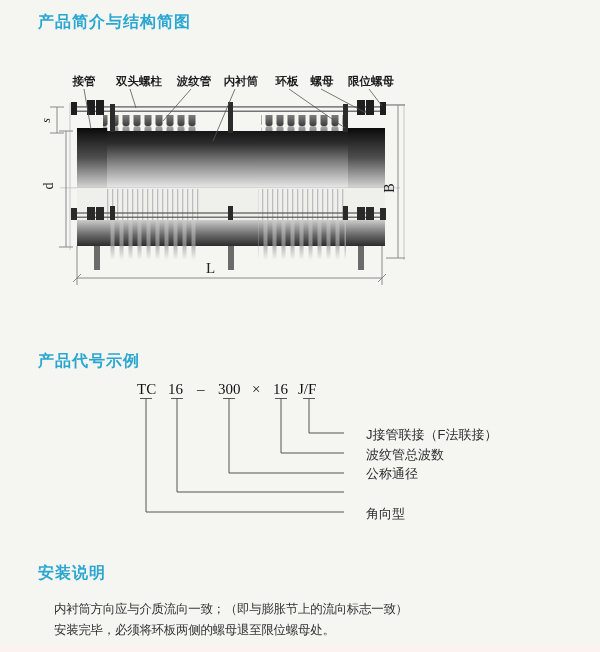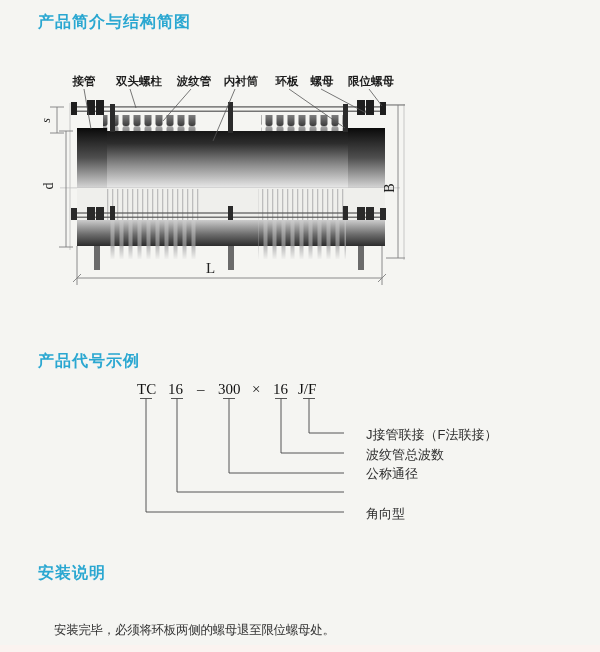--- a/index.html
+++ b/index.html
@@ -248,16 +248,17 @@
   <span class="code-token" style="left:218px;">300</span>
   <span class="code-token" style="left:252px;">×</span>
   <span class="code-token" style="left:273px;">16</span>
   <span class="code-token" style="left:298px;">J/F</span>
 
   <span class="legend-label" style="top:426px;">J接管联接（F法联接）</span>
   <span class="legend-label" style="top:446px;">波纹管总波数</span>
   <span class="legend-label" style="top:465px;">公称通径</span>
   <span class="legend-label" style="top:505px;">角向型</span>
 
+  <span class="install-line" style="top:601px;">内衬筒方向应与介质流向一致；（即与膨胀节上的流向标志一致）</span>
   <span class="install-line" style="top:622px;">安装完毕，必须将环板两侧的螺母退至限位螺母处。</span>
 
   <div class="bottom-strip"></div>
 </div>
 
 </body></html>

